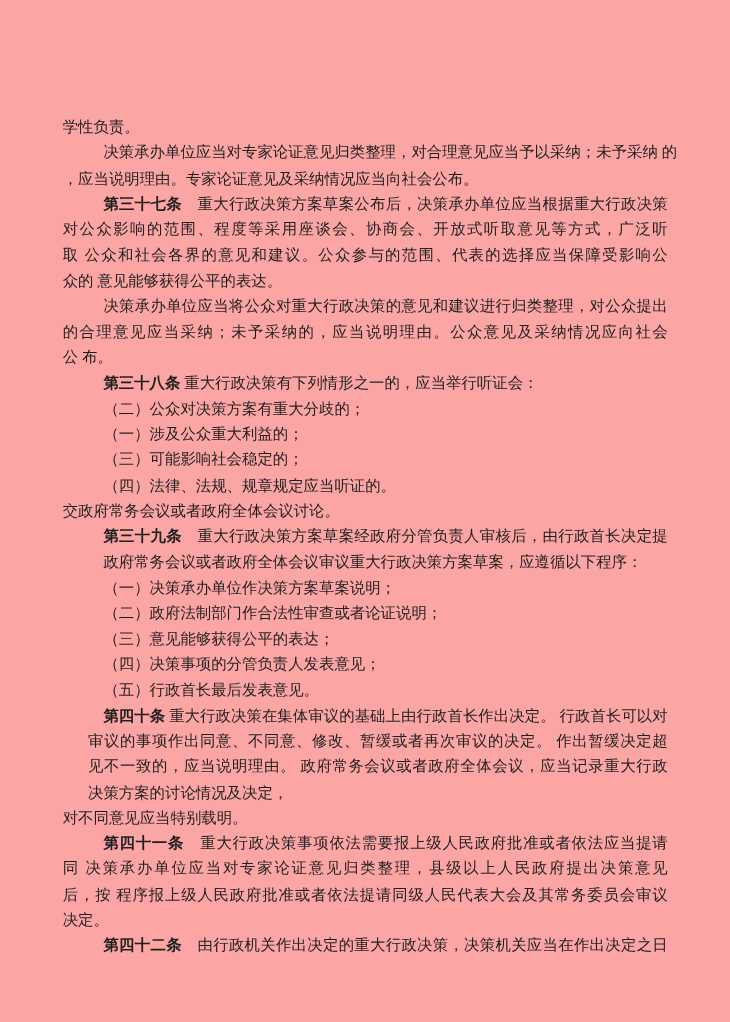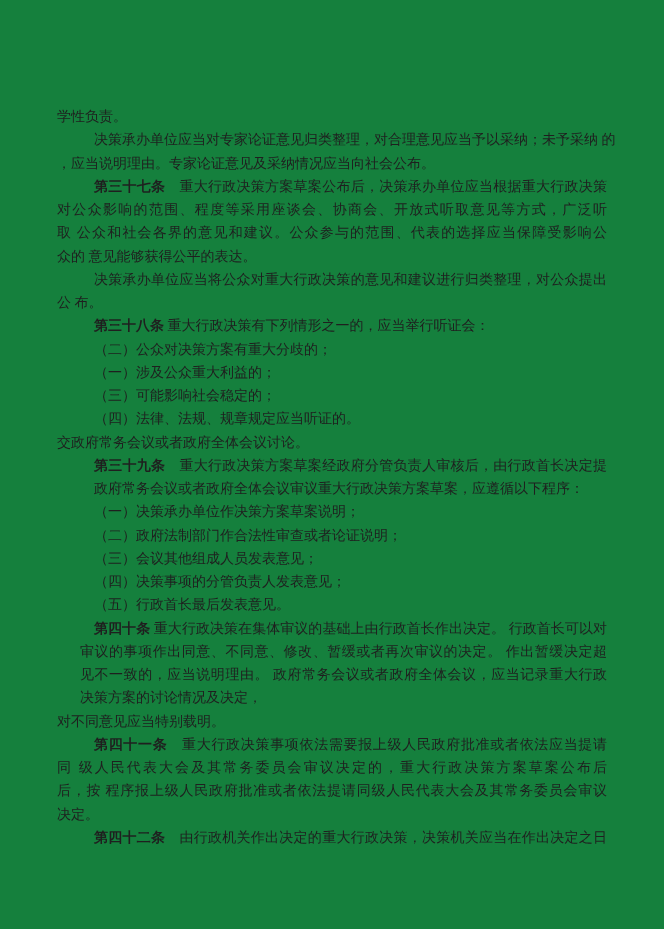--- a/index.html
+++ b/index.html
@@ -34,48 +34,49 @@
   .just {
     text-align: justify;
     text-align-last: justify;
     text-justify: inter-character;
   }
   .b { font-weight: bold; }
 </style>
 </head>
 <body>
 
-<div class="page" style="background: #15803d; color: rgb(31, 31, 31);">
+<div class="page" style="background: #fca5a5; color: rgb(31, 31, 31);">
   <div class="doc" id="doc">
       <div class="line"><span class="b"></span><span>学性负责。</span></div>
       <div class="line ind-first just"><span class="b"></span><span>决策承办单位应当对专家论证意见归类整理，对合理意见应当予以采纳；未予采纳 的</span></div>
       <div class="line"><span class="b"></span><span>，应当说明理由。专家论证意见及采纳情况应当向社会公布。</span></div>
       <div class="line ind-first just"><span class="b">第三十七条</span><span>　重大行政决策方案草案公布后，决策承办单位应当根据重大行政决策</span></div>
       <div class="line just"><span class="b"></span><span>对公众影响的范围、程度等采用座谈会、协商会、开放式听取意见等方式，广泛听</span></div>
       <div class="line just"><span class="b"></span><span>取 公众和社会各界的意见和建议。公众参与的范围、代表的选择应当保障受影响公</span></div>
       <div class="line"><span class="b"></span><span>众的 意见能够获得公平的表达。</span></div>
       <div class="line ind-first just"><span class="b"></span><span>决策承办单位应当将公众对重大行政决策的意见和建议进行归类整理，对公众提出</span></div>
+      <div class="line just"><span class="b"></span><span>的合理意见应当采纳；未予采纳的，应当说明理由。公众意见及采纳情况应向社会</span></div>
       <div class="line"><span class="b"></span><span>公 布。</span></div>
       <div class="line ind-first"><span class="b">第三十八条</span><span> 重大行政决策有下列情形之一的，应当举行听证会：</span></div>
       <div class="line ind-first"><span class="b"></span><span>（二）公众对决策方案有重大分歧的；</span></div>
       <div class="line ind-first"><span class="b"></span><span>（一）涉及公众重大利益的；</span></div>
       <div class="line ind-first"><span class="b"></span><span>（三）可能影响社会稳定的；</span></div>
       <div class="line ind-first"><span class="b"></span><span>（四）法律、法规、规章规定应当听证的。</span></div>
       <div class="line"><span class="b"></span><span>交政府常务会议或者政府全体会议讨论。</span></div>
       <div class="line ind-first just"><span class="b">第三十九条</span><span>　重大行政决策方案草案经政府分管负责人审核后，由行政首长决定提</span></div>
       <div class="line ind-first"><span class="b"></span><span>政府常务会议或者政府全体会议审议重大行政决策方案草案，应遵循以下程序：</span></div>
       <div class="line ind-first"><span class="b"></span><span>（一）决策承办单位作决策方案草案说明；</span></div>
       <div class="line ind-first"><span class="b"></span><span>（二）政府法制部门作合法性审查或者论证说明；</span></div>
-      <div class="line ind-first"><span class="b"></span><span>（三）会议其他组成人员发表意见；</span></div>
+      <div class="line ind-first"><span class="b"></span><span>（三）意见能够获得公平的表达；</span></div>
       <div class="line ind-first"><span class="b"></span><span>（四）决策事项的分管负责人发表意见；</span></div>
       <div class="line ind-first"><span class="b"></span><span>（五）行政首长最后发表意见。</span></div>
       <div class="line ind-first just"><span class="b">第四十条</span><span> 重大行政决策在集体审议的基础上由行政首长作出决定。 行政首长可以对</span></div>
       <div class="line ind-hang just"><span class="b"></span><span>审议的事项作出同意、不同意、修改、暂缓或者再次审议的决定。 作出暂缓决定超</span></div>
       <div class="line ind-hang just"><span class="b"></span><span>见不一致的，应当说明理由。 政府常务会议或者政府全体会议，应当记录重大行政</span></div>
       <div class="line ind-hang"><span class="b"></span><span>决策方案的讨论情况及决定，</span></div>
       <div class="line"><span class="b"></span><span>对不同意见应当特别载明。</span></div>
       <div class="line ind-first just"><span class="b">第四十一条</span><span>　重大行政决策事项依法需要报上级人民政府批准或者依法应当提请</span></div>
-      <div class="line just"><span class="b"></span><span>同 级人民代表大会及其常务委员会审议决定的，重大行政决策方案草案公布后</span></div>
+      <div class="line just"><span class="b"></span><span>同 决策承办单位应当对专家论证意见归类整理，县级以上人民政府提出决策意见</span></div>
       <div class="line just"><span class="b"></span><span>后，按 程序报上级人民政府批准或者依法提请同级人民代表大会及其常务委员会审议</span></div>
       <div class="line"><span class="b"></span><span>决定。</span></div>
       <div class="line ind-first just"><span class="b">第四十二条</span><span>　由行政机关作出决定的重大行政决策，决策机关应当在作出决定之日</span></div>
     </div>
 </div>
 
 </body></html>

